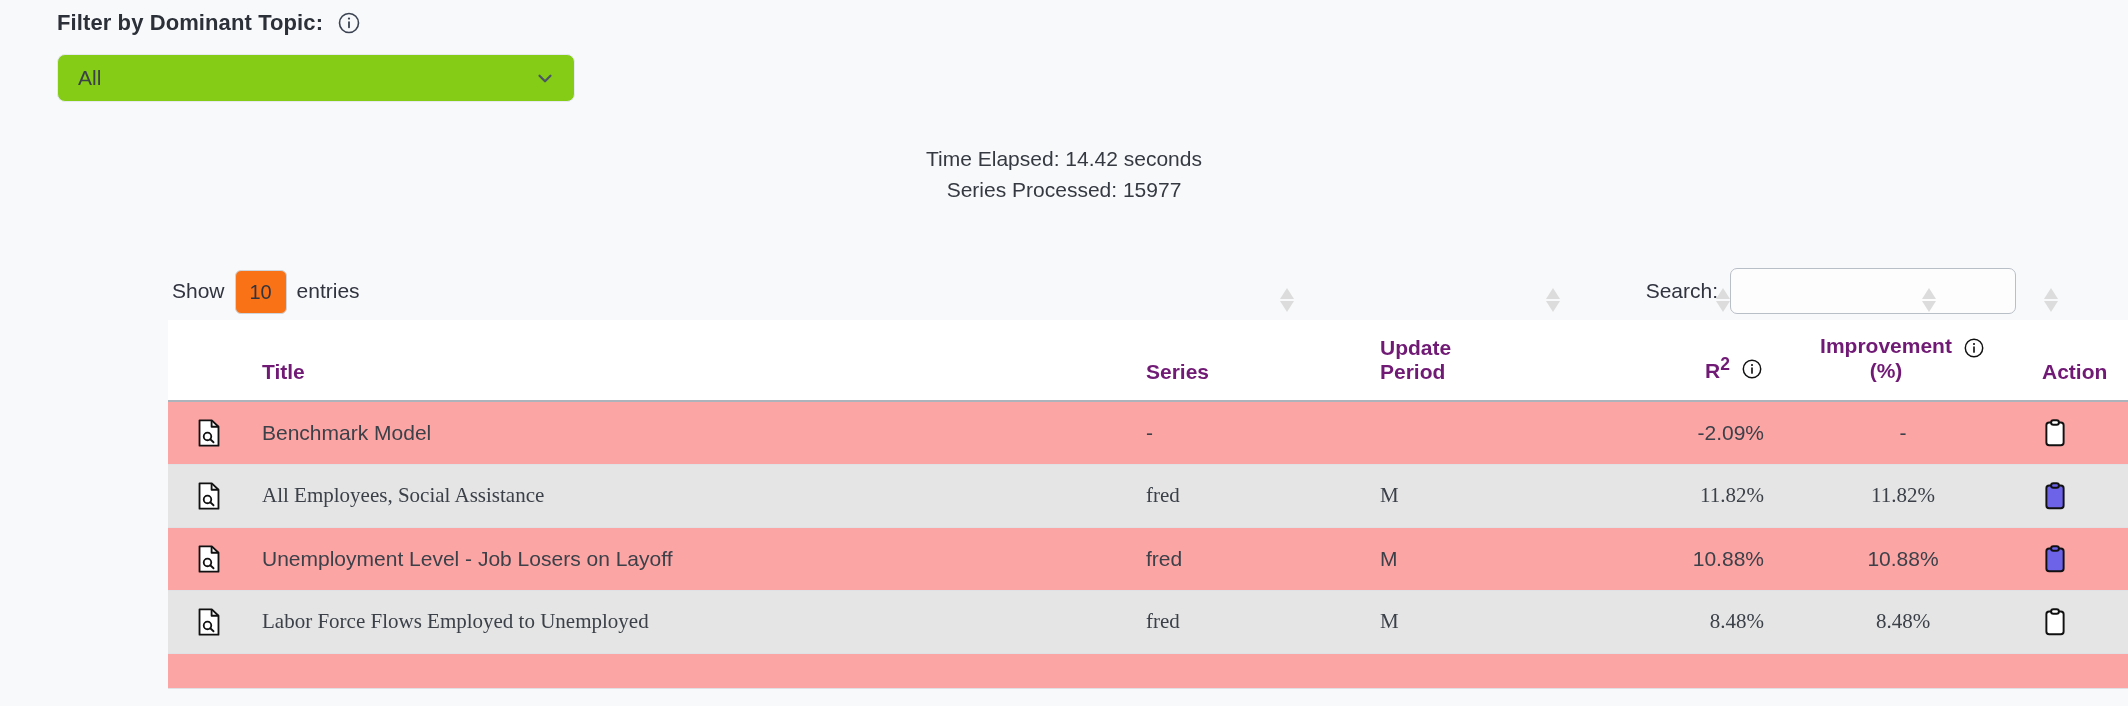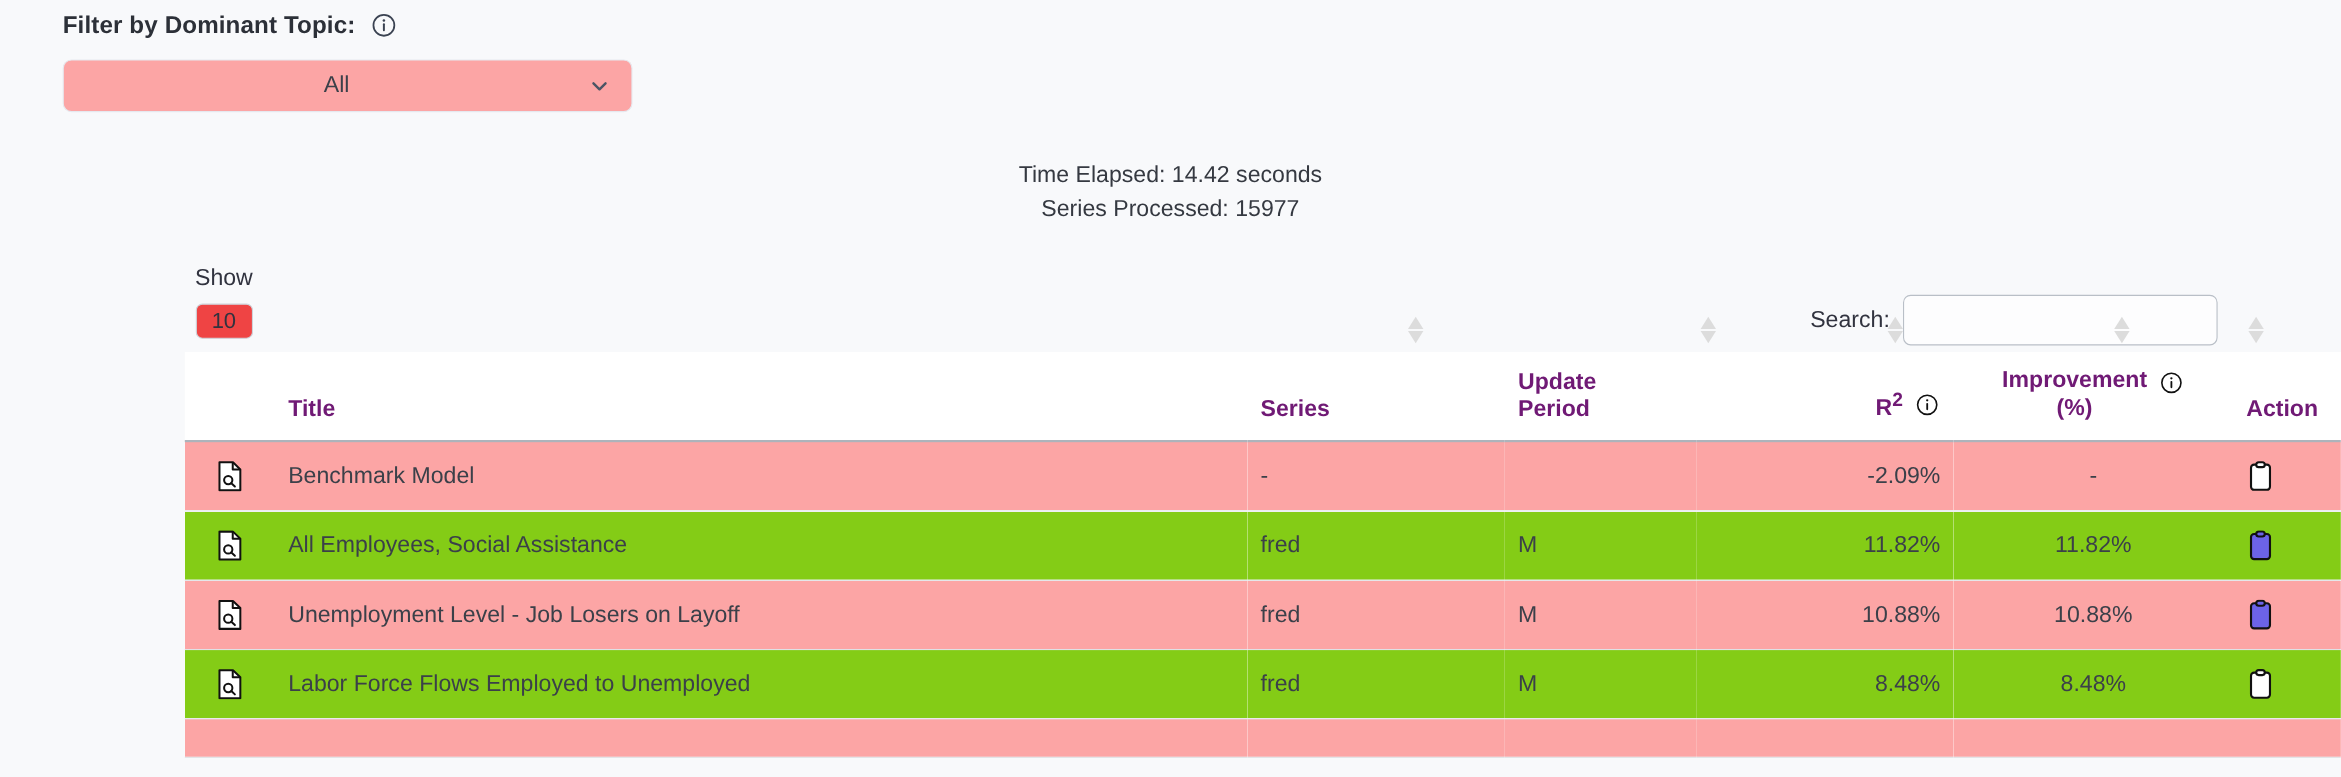--- a/index.html
+++ b/index.html
@@ -45,28 +45,27 @@
     height: 24px;
     flex: none;
   }
   .info-icon svg { display: block; }
 
   .select-box {
     margin-top: 16px;
     width: 518px;
     height: 48px;
     box-sizing: border-box;
-    background: #fca5a5;
+    background: #84cc16;
     border: 1px solid #e6e9ef;
     border-radius: 8px;
     display: flex;
     align-items: center;
     padding: 0 18px 0 20px;
     position: relative;
-    text-align: center;
   }
   .select-value {
     font-size: 21px;
     color: #3b4049;
     flex: 1;
   }
   .chevron {
     width: 22px;
     height: 22px;
     flex: none;
@@ -104,29 +103,28 @@
     height: 58px;
     padding: 0 2px 0 2px;
   }
   .length-control {
     display: flex;
     align-items: center;
     gap: 10px;
     font-size: 21px;
     color: #31333f;
     margin-left: 2px;
-    flex-direction: column;
   }
   .length-select {
     width: 52px;
-    height: 32px;
+    height: 44px;
     box-sizing: border-box;
     border: 1px solid #ced4da;
     border-radius: 6px;
-    background: #ef4444;
+    background: #f97316;
     display: flex;
     align-items: center;
     justify-content: center;
     font-size: 20px;
     color: #31333f;
     position: relative;
     top: 1px;
   }
   .search-control {
     display: flex;
@@ -209,21 +207,21 @@
     font-size: 21px;
     color: #3b4049;
     padding: 17px 12px;
     border-bottom: 1px solid #dfe1e5;
     vertical-align: middle;
     white-space: nowrap;
     overflow: hidden;
     text-overflow: ellipsis;
   }
   tbody tr.odd  td { background: #fca5a5; }
-  tbody tr.even td { background: #84cc16; }
+  tbody tr.even td { background: #e5e5e5; font-family: Liberation Serif, serif; }
 
   td.c-icon   { text-align: center; padding-left: 8px; padding-right: 0; }
   td.c-title  { text-align: left; padding-left: 20px; color: #3e444e; }
   td.c-source { text-align: left; padding-left: 0; }
   td.c-period { text-align: left; }
   td.c-r2     { text-align: right; padding-right: 26px; }
   td.c-impr   { text-align: center; }
   td.c-action { text-align: left; padding-left: 6px; }
 
   .doc-icon, .clip-icon {

